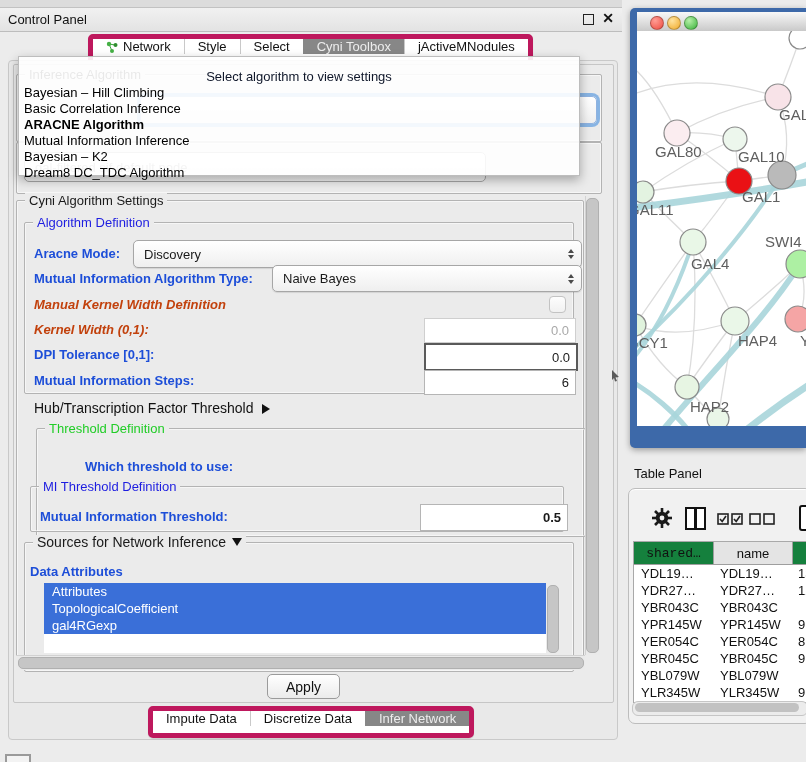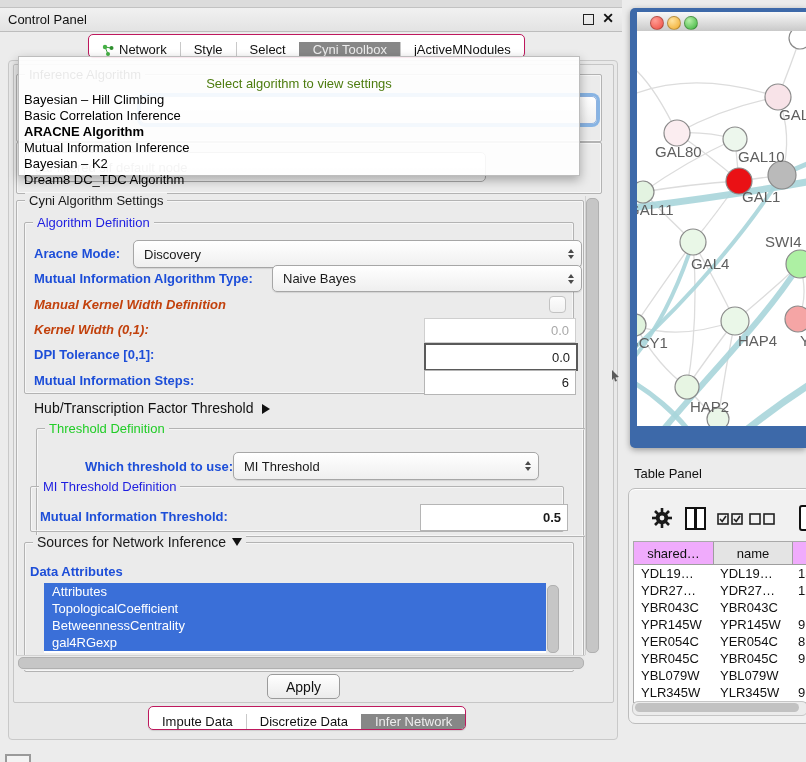--- a/index.html
+++ b/index.html
@@ -7,22 +7,22 @@
           font-family:"Liberation Sans",sans-serif;font-size:13px;color:#1a1a1a;overflow:hidden;}
   .abs{position:absolute;}
   
   #cp-topstrip{left:0;top:0;width:622px;height:7px;background:#dcdcdc;border-bottom:1px solid #c2c2c2;}
   #cp-titlebar{left:0;top:8px;width:622px;height:23px;background:linear-gradient(#f1f1f1,#e3e3e3);
                border-bottom:1px solid #bdbdbd;display:flex;align-items:center;}
   #cp-title{margin-left:8px;font-size:13px;color:#111;}
   #cp-float{position:absolute;right:28px;top:6px;width:9px;height:9px;border:1.5px solid #222;}
   #cp-close{position:absolute;right:8px;top:2px;font-size:14px;font-weight:bold;color:#111;}
   
-  .seg{display:flex;background:#fff;border:1px solid #be185d;border-radius:5px;overflow:hidden;
-       height:22px;align-items:flex-end;box-shadow:0 1px 1px rgba(0,0,0,.12);}
+  .seg{display:flex;background:#fff;border:5px solid #be185d;border-radius:5px;overflow:hidden;
+       height:22px;align-items:flex-start;box-shadow:0 1px 1px rgba(0,0,0,.12);}
   .seg .sg{display:flex;align-items:center;gap:5px;padding:0 13px;font-size:13px;color:#111;
            border-left:1px solid #cscsc;border-left:1px solid #c9c9c9;white-space:nowrap;}
   .seg .sg:first-child{border-left:none;}
   .seg .sg.sel{background:#878787;color:#ededed;border-left-color:#878787;}
   
   #outer-panel{left:8px;top:60px;width:608px;height:678px;background:#e9e9e9;
                border:1px solid #c9c9c9;border-radius:4px;}
   #inner-panel{left:13px;top:64px;width:599px;height:637px;background:#ebebeb;
                border:1px solid #c6c6c6;border-radius:2px;}
   .group{position:absolute;border:1px solid #b3b3b3;border-radius:2px;
@@ -50,21 +50,21 @@
   #attr-list{left:44px;top:583px;width:502px;height:70px;background:#fff;}
   .attr-item{height:17px;background:#3a6fd8;color:#fff;font-size:13px;line-height:17px;padding-left:8px;}
   .sb-track{position:absolute;background:#eaeaea;}
   .sb-thumb{position:absolute;background:#c6c6c6;border-radius:5px;border:1px solid #b0b0b0;}
   #apply-btn{left:267px;top:674px;width:71px;height:23px;background:linear-gradient(#ffffff,#ebebeb);
              border:1px solid #9b9b9b;border-radius:5px;display:flex;align-items:center;justify-content:center;
              font-size:14px;color:#111;}
   
   #algo-popup{left:18px;top:56px;width:560px;height:118px;background:rgba(255,255,255,0.90);
               border:1px solid #bdbdbd;box-shadow:0 4px 10px rgba(0,0,0,.3);z-index:50;}
-  #algo-popup .hdr{text-align:center;color:#4d7c0f;font-size:13px;line-height:16px;margin-top:19px;}
+  #algo-popup .hdr{text-align:center;color:#0f172a;font-size:13px;line-height:16px;margin-top:12px;}
   #algo-popup .itm{font-size:13px;line-height:16px;padding-left:5px;color:#000;white-space:nowrap;}
   #algo-popup .itm.b{font-weight:bold;}
   .ghost-combo{position:absolute;background:linear-gradient(#ffffff,#efefef);border:1px solid #8fb2e0;
                border-radius:5px;box-shadow:0 0 0 3px rgba(94,156,224,.7);}
   .ghost-combo2{position:absolute;background:linear-gradient(#ffffff,#efefef);border:1px solid #a6a6a6;
                 border-radius:5px;color:#8e8e8e;font-size:13px;display:flex;align-items:center;padding-left:10px;}
   
   #net-win{left:630px;top:8px;width:176px;height:440px;background:#3d69a9;border-radius:5px 0 0 5px;
            box-shadow:0 2px 6px rgba(0,0,0,.35);}
   #net-title{position:absolute;left:7px;top:4px;right:0;height:19px;
@@ -77,21 +77,21 @@
   
   #tp-title{left:634px;top:466px;font-size:13px;color:#111;}
   #table-panel{left:628px;top:488px;width:182px;height:234px;background:#f1f1f1;
                border:1px solid #bdbdbd;border-radius:7px;box-shadow:inset 0 1px 0 #fff;}
   .tp-icon{position:absolute;}
   #tp-table{position:absolute;left:4px;top:52px;width:178px;height:160px;background:#fff;
             border:1px solid #a9a9a9;overflow:hidden;}
   #tp-head{display:flex;height:22px;border-bottom:1px solid #9e9e9e;}
   .th{border-right:1px solid #9e9e9e;display:flex;align-items:center;justify-content:center;
       font-size:13px;color:#111;background:#e4e4e4;flex:none;}
-  .th.hl{background:#f0abfc;}
+  .th.hl{background:#15803d;font-family:Liberation Mono, monospace;}
   .tr{display:flex;height:17px;align-items:center;flex:none;}
   .td{flex:none;font-size:13px;color:#111;padding-left:7px;box-sizing:border-box;
       white-space:nowrap;overflow:hidden;}
   #tp-hscroll{position:absolute;left:3px;right:3px;top:212px;height:13px;background:#ececec;
               border:1px solid #c6c6c6;border-radius:6px;}
   #tp-hthumb{position:absolute;left:2px;top:1px;width:164px;height:9px;background:#c2c2c2;border-radius:5px;}
   
   #bl-frag{left:5px;top:754px;width:22px;height:12px;border:2px solid #9a9a9a;background:#f3f3f3;}
   svg text{font-family:"Liberation Sans",sans-serif;}
 </style>
@@ -183,43 +183,35 @@
   </div>
 
   <div class="abs" style="left:34px;top:400px;font-size:14px;color:#111;">
     <span>Hub/Transcription Factor Threshold</span><span class="tri-right"></span>
   </div>
 
   <div class="group" style="left:36px;top:428px;width:548px;height:107px;">
     <span class="gtitle green">Threshold Definition</span>
   </div>
   <span class="lbl" style="left:85px;top:459px;">Which threshold to use:</span>
-  <div class="combo" style="left:233px;top:452px;width:294px;height:26px;">
-    <span>MI Threshold</span>
-    <span class="arrs">
-        <span class="a-up"></span>
-        <span class="a-dn"></span>
-      </span>
-  </div>
   <div class="group" style="left:30px;top:486px;width:532px;height:44px;">
     <span class="gtitle blue">MI Threshold Definition</span>
   </div>
   <span class="lbl" style="left:40px;top:509px;">Mutual Information Threshold:</span>
   <div class="field" style="left:420px;top:504px;width:140px;height:25px;font-weight:bold;">
     <span>0.5</span>
   </div>
 
   <div class="group" style="left:24px;top:542px;width:548px;height:128px;">
     <span class="gtitle" style="font-size:14px;"><span>Sources for Network Inference</span><span class="tri-down"></span></span>
   </div>
   <span class="lbl" style="left:30px;top:564px;">Data Attributes</span>
   <div class="abs" id="attr-list">
       <div class="attr-item">Attributes</div>
       <div class="attr-item">TopologicalCoefficient</div>
-      <div class="attr-item">BetweennessCentrality</div>
       <div class="attr-item">gal4RGexp</div>
     </div>
   <div class="sb-thumb" style="left:547px;top:585px;width:10px;height:66px;"></div>
 
   <div class="sb-track" style="left:585px;top:196px;width:14px;height:459px;border-left:1px solid #d2d2d2;"></div>
   <div class="sb-thumb" style="left:586px;top:198px;width:11px;height:453px;"></div>
   <div class="sb-track" style="left:16px;top:655px;width:569px;height:14px;border-top:1px solid #d2d2d2;"></div>
   <div class="sb-thumb" style="left:18px;top:657px;width:564px;height:10px;"></div>
 
   <div class="abs" id="apply-btn">

